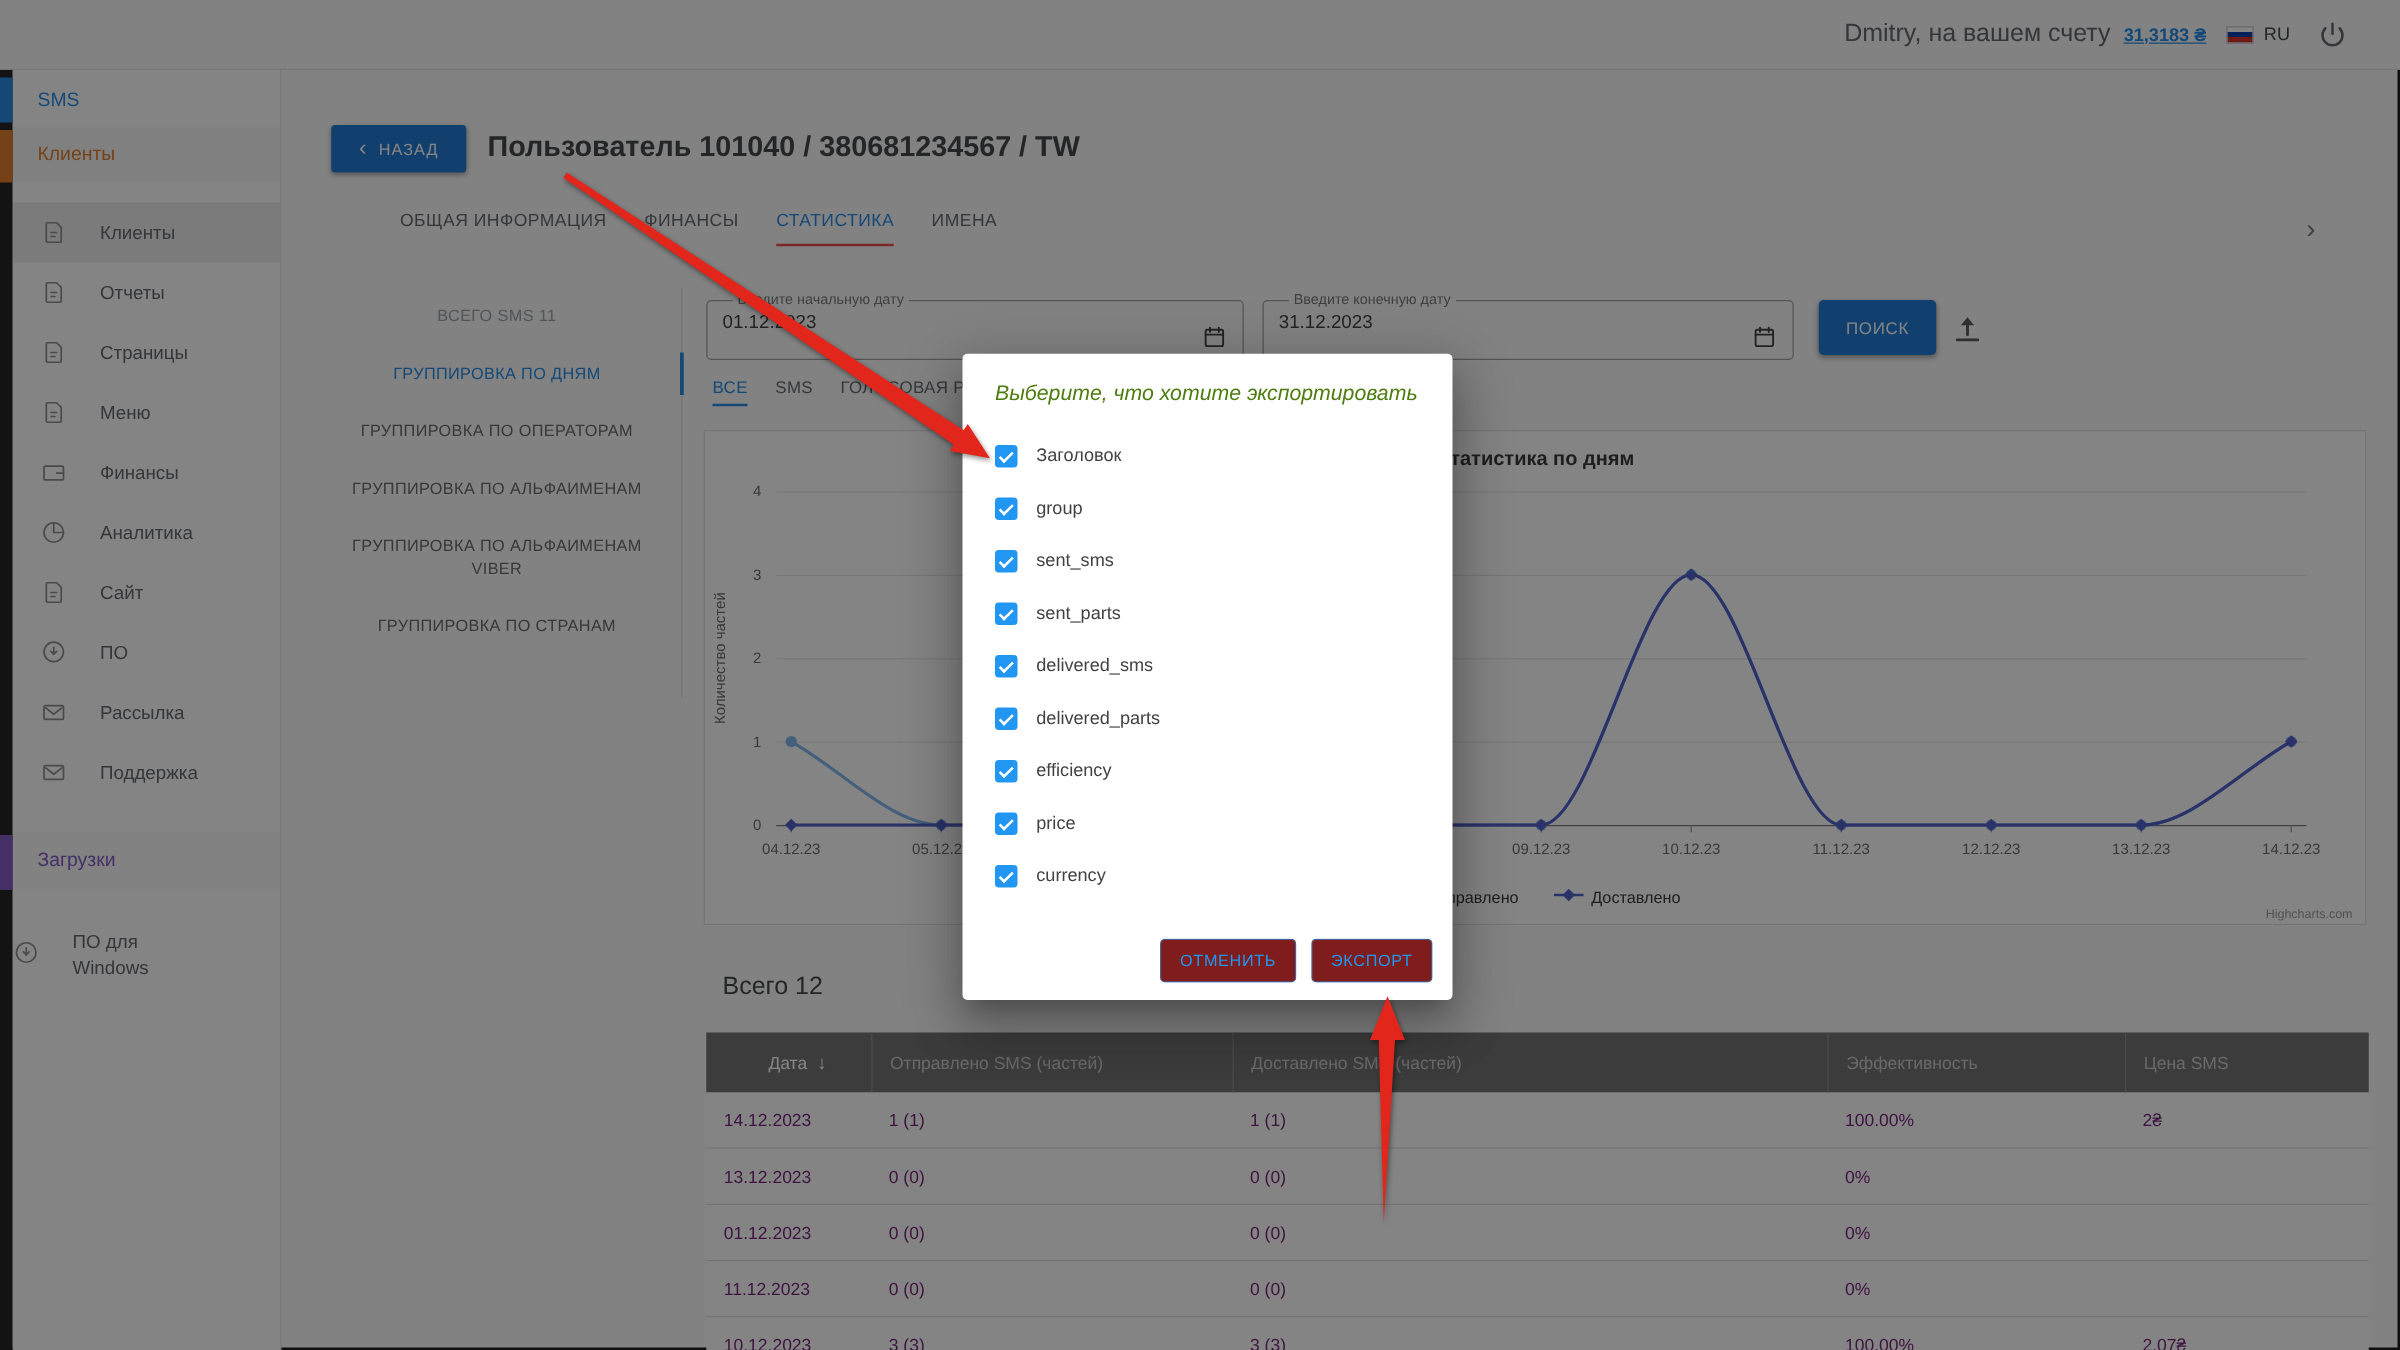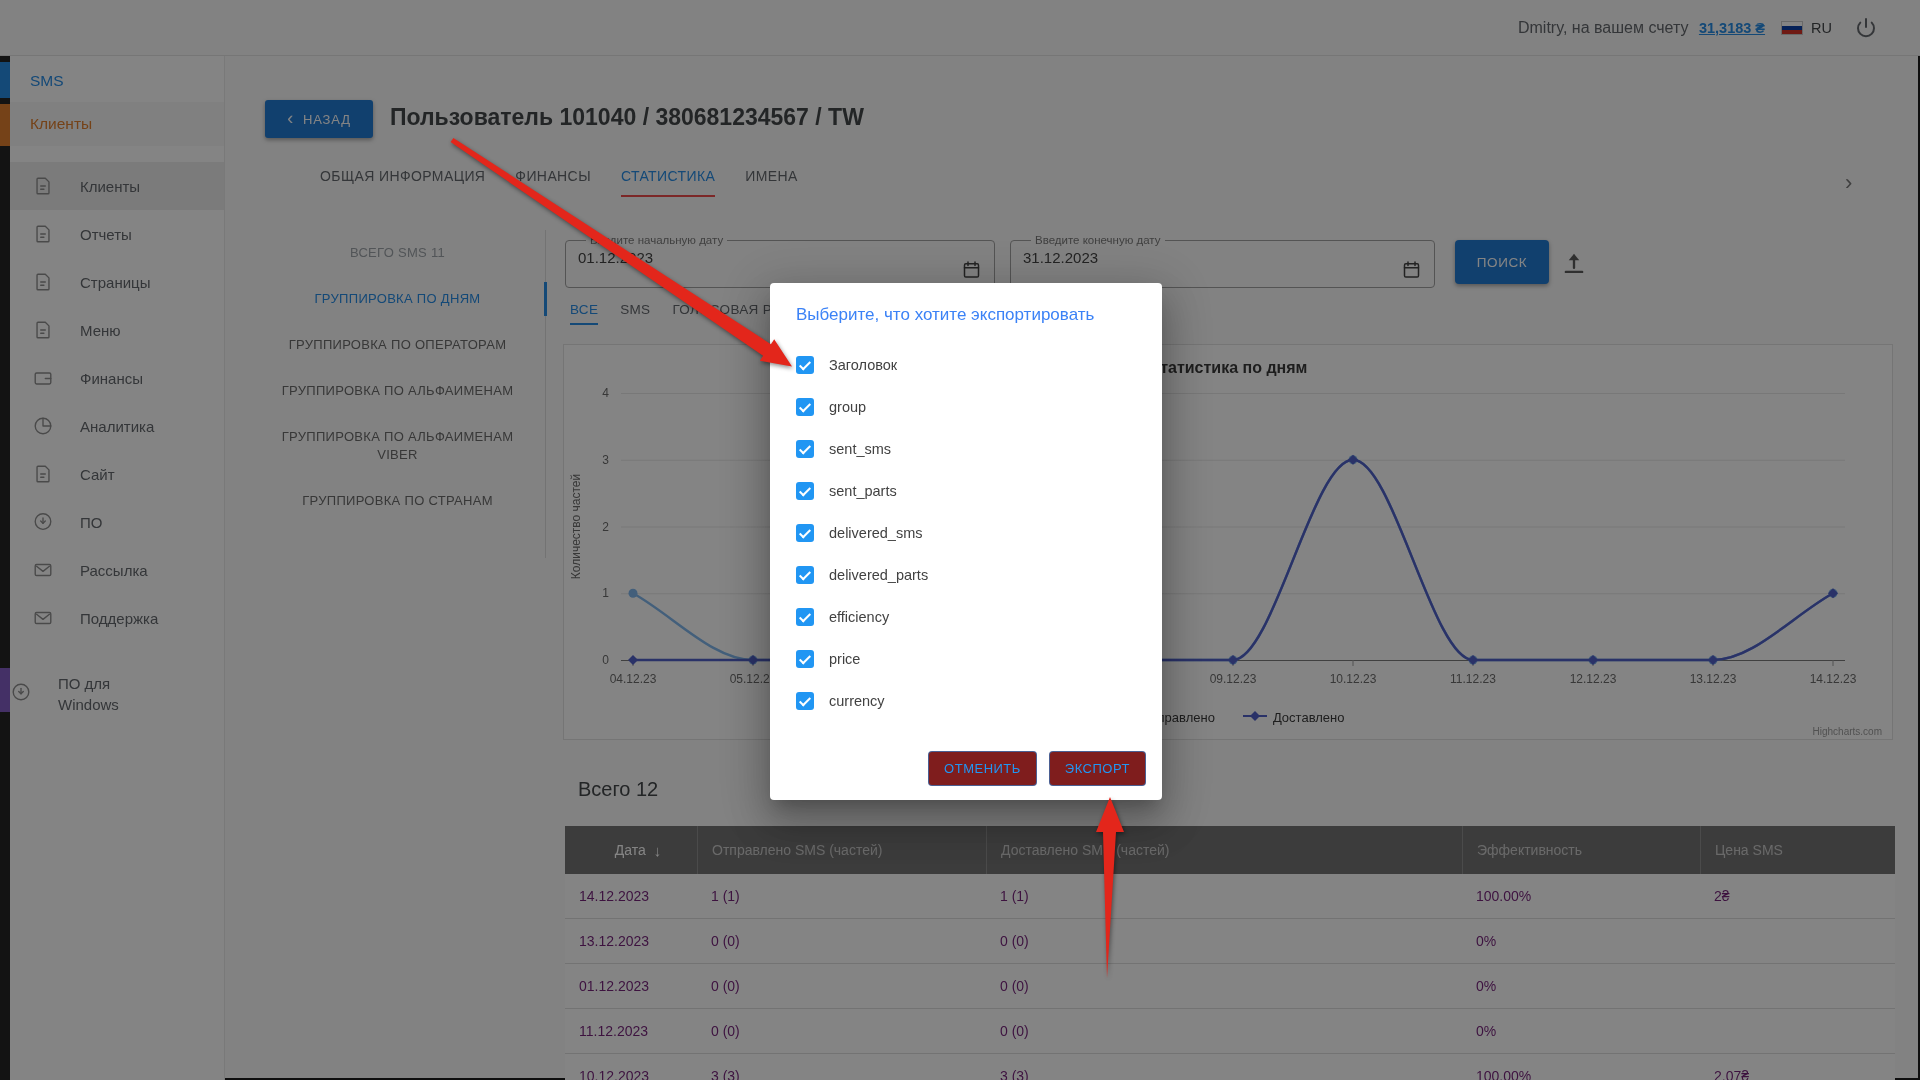--- a/index.html
+++ b/index.html
@@ -1,21 +1,21 @@
 <!DOCTYPE html>
 <html><head>
 <meta charset="utf-8">
 <style>
   html,body{margin:0;padding:0;background:#333;}
   *{box-sizing:border-box;font-family:"Liberation Sans",sans-serif;}
   #app{position:relative;width:1920px;height:1080px;background:#fafafa;overflow:hidden;box-shadow:inset 0 0 0 2px #151515;}
 
   
   .topbar{position:absolute;left:0;top:0;width:1920px;height:56px;background:#fafafa;border-bottom:1px solid #e3e3e3;display:flex;align-items:center;justify-content:flex-end;padding-right:42px;gap:16px;z-index:2;}
-  .account-text{font-size:16px;color:#5f6368;}
+  .account-text{font-size:20px;color:#5f6368;}
   .balance-link{font-size:14.5px;font-weight:bold;color:#1E88E5;text-decoration:underline;margin-left:6px;}
   .flag{width:22px;height:14px;border:1px solid #c9c9c9;background:linear-gradient(#ffffff 33%,#0039A6 33% 66%,#D52B1E 66%);display:inline-block;}
   .lang{font-size:14.5px;color:#3c4043;margin-left:-8px;}
   .power{width:24px;height:24px;margin-left:6px;}
   .power svg{width:24px;height:24px;fill:none;stroke:#5f6368;stroke-width:2;stroke-linecap:round;}
 
   
   .rail{position:absolute;left:0;top:56px;width:10px;bottom:0;background:#1d1d1d;z-index:3;}
   .rail-bar{position:absolute;left:0;width:10px;}
   .sidebar{position:absolute;left:10px;top:56px;width:215px;bottom:0;background:#fff;border-right:1px solid #e8e8e8;padding-top:4px;z-index:2;}
@@ -77,21 +77,21 @@
   .th{display:flex;align-items:center;padding-left:14px;font-size:14px;color:#c9c9c9;border-left:1px solid #8d8d8d;cursor:pointer;}
   .th:first-child{border-left:none;}
   .th.sorted{color:#ffffff;justify-content:center;}
   .th .sort-arrow{margin-left:8px;font-size:15px;}
   .tr{display:grid;grid-template-columns:132px 289px 476px 238px 1fr;height:45px;background:#fff;border-bottom:1px solid #dcdcdc;}
   .td{display:flex;align-items:center;padding-left:14px;font-size:14px;color:#701a75;}
 
   
   .backdrop{position:absolute;inset:0;background:rgba(10,10,10,0.5);z-index:40;}
   .modal{position:absolute;left:770px;top:283px;width:392px;height:517px;background:#fff;border-radius:4px;z-index:50;box-shadow:0 11px 15px -7px rgba(0,0,0,.2),0 24px 38px 3px rgba(0,0,0,.18),0 9px 46px 8px rgba(0,0,0,.16);padding:22px 26px 14px;}
-  .modal-title{font-size:17px;color:#3b82f6;}
+  .modal-title{font-size:17px;color:#4d7c0f;font-style:italic;}
   .modal-options{margin-top:28px;display:flex;flex-direction:column;gap:18px;}
   .opt-row{display:flex;align-items:center;gap:15px;height:24px;cursor:pointer;}
   .cb{width:18px;height:18px;background:#2196F3;border-radius:3px;position:relative;flex:none;}
   .cb::after{content:'';position:absolute;left:6px;top:2.5px;width:4px;height:9px;border:solid #fff;border-width:0 2.5px 2.5px 0;transform:rotate(45deg);}
   .opt-label{font-size:14.5px;color:#424242;}
   .modal-actions{position:absolute;right:16px;bottom:14px;display:flex;gap:12px;}
   .outline-btn{background:#7f1d1d;border:1px solid rgba(33,150,243,.55);border-radius:4px;color:#2196F3;font-size:13px;letter-spacing:.5px;padding:9px 15px;cursor:pointer;}
 
   
   .arrows{position:absolute;inset:0;z-index:60;pointer-events:none;}
@@ -216,20 +216,23 @@
         <div class="side-item">
           <span class="icon">
             <svg viewBox="0 0 24 24">
               <rect x="3.5" y="6" width="17" height="12" rx="1.5"></rect>
               <path d="m5 8 7 5.5L19 8"></path>
             </svg>
           </span>
           <span class="side-label">Поддержка</span>
         </div>
       </div>
+    <div class="downloads-header">
+      <span>Загрузки</span>
+    </div>
     <div id="downloads-items">
         <div class="dl-item">
           <span class="icon"><svg viewBox="0 0 24 24">
               <circle cx="12" cy="12" r="8.5"></circle>
               <path d="M12 8v6"></path>
               <path d="m9.5 11.5 2.5 2.5 2.5-2.5"></path>
             </svg></span>
           <span class="side-label">ПО для Windows</span>
         </div>
       </div>

